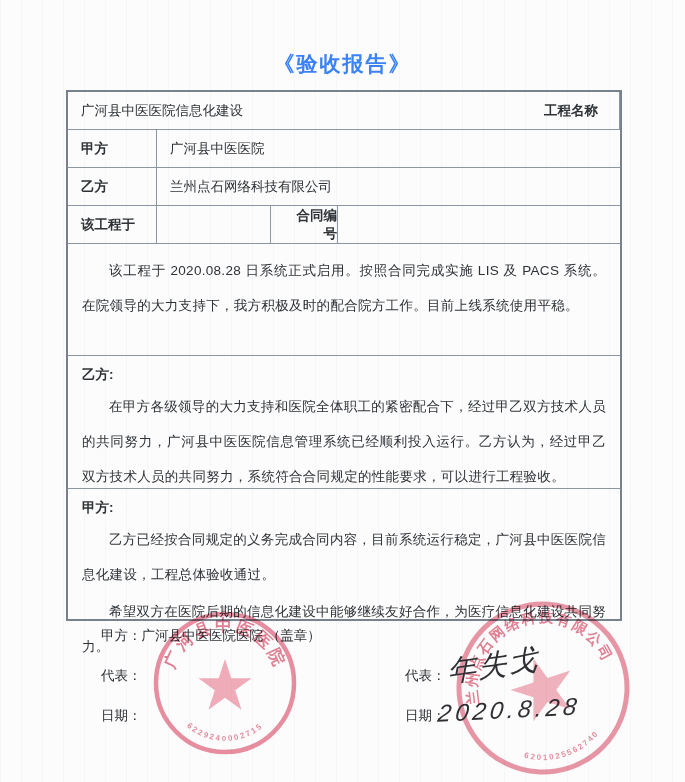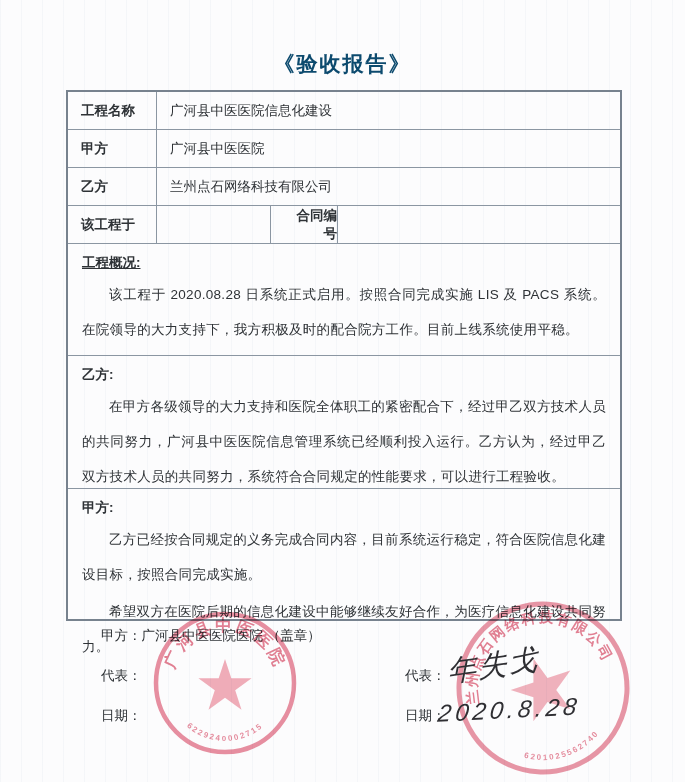--- a/index.html
+++ b/index.html
@@ -12,21 +12,21 @@
   
   .page::before {
     content:""; position:absolute; inset:0; pointer-events:none;
     background:repeating-linear-gradient(90deg,
       rgba(176,192,210,0.10) 0px, rgba(176,192,210,0.10) 1px,
       transparent 1px, transparent 21px);
   }
   .doc-title {
     position:absolute; top:50px; left:0; width:100%;
     text-align:center; font-size:21px; font-weight:bold;
-    letter-spacing:2px; color:#0c4a6e;
+    letter-spacing:2px; color:#3b82f6;
   }
   .doc-table {
     position:absolute; left:66px; top:90px; width:556px;
     border:2px solid #77828e; box-sizing:border-box; background:transparent;
   }
   .info-row { display:flex; height:38px; border-bottom:1px solid #8b96a2; box-sizing:border-box; }
   .cell { display:flex; align-items:center; padding-left:13px; box-sizing:border-box; font-size:13.5px; }
   .cell-label { width:89px; border-right:1px solid #8b96a2; font-weight:bold; }
   .cell-value { flex:1; }
   .cell-date  { width:114px; border-right:1px solid #8b96a2; }
@@ -57,54 +57,53 @@
 </head>
 <body>
 
 <div class="page">
 
   <div class="doc-title">《验收报告》</div>
 
   <div class="doc-table">
 
     <div class="info-row">
+      <div class="cell cell-value">广河县中医医院信息化建设</div>
       <div class="cell cell-label">工程名称</div>
-      <div class="cell cell-value">广河县中医医院信息化建设</div>
     </div>
 
     <div class="info-row">
       <div class="cell cell-label">甲方</div>
       <div class="cell cell-value">广河县中医医院</div>
     </div>
 
     <div class="info-row">
       <div class="cell cell-label">乙方</div>
       <div class="cell cell-value">兰州点石网络科技有限公司</div>
     </div>
 
     <div class="info-row">
       <div class="cell cell-label">该工程于</div>
       <div class="cell cell-date"></div>
       <div class="cell cell-label2">合同编号</div>
       <div class="cell cell-value"></div>
     </div>
 
     <div class="section sec-overview">
-      <div class="section-heading underlined">工程概况:</div>
       <p>该工程于 2020.08.28 日系统正式启用。按照合同完成实施 LIS 及 PACS 系统。在院领导的大力支持下，我方积极及时的配合院方工作。目前上线系统使用平稳。</p>
     </div>
 
     <div class="section sec-partyb">
       <div class="section-heading">乙方:</div>
       <p>在甲方各级领导的大力支持和医院全体职工的紧密配合下，经过甲乙双方技术人员的共同努力，广河县中医医院信息管理系统已经顺利投入运行。乙方认为，经过甲乙双方技术人员的共同努力，系统符合合同规定的性能要求，可以进行工程验收。</p>
     </div>
 
     <div class="section sec-partya">
       <div class="section-heading">甲方:</div>
-      <p>乙方已经按合同规定的义务完成合同内容，目前系统运行稳定，符合医院信息化建设目标，按照合同完成实施。</p>
+      <p>乙方已经按合同规定的义务完成合同内容，目前系统运行稳定，广河县中医医院信息化建设，工程总体验收通过。</p>
       <p>希望双方在医院后期的信息化建设中能够继续友好合作，为医疗信息化建设共同努力。</p>
     </div>
 
   </div>
 
   <div class="sig-line" style="left:85px; top:627px;">甲方：广河县中医医院医院 （盖章）</div>
   <div class="sig-line" style="left:85px; top:667px;">代表：</div>
   <div class="sig-line" style="left:85px; top:707px;">日期：</div>
 
   <div class="sig-line" style="left:389px; top:667px;">代表：</div>

